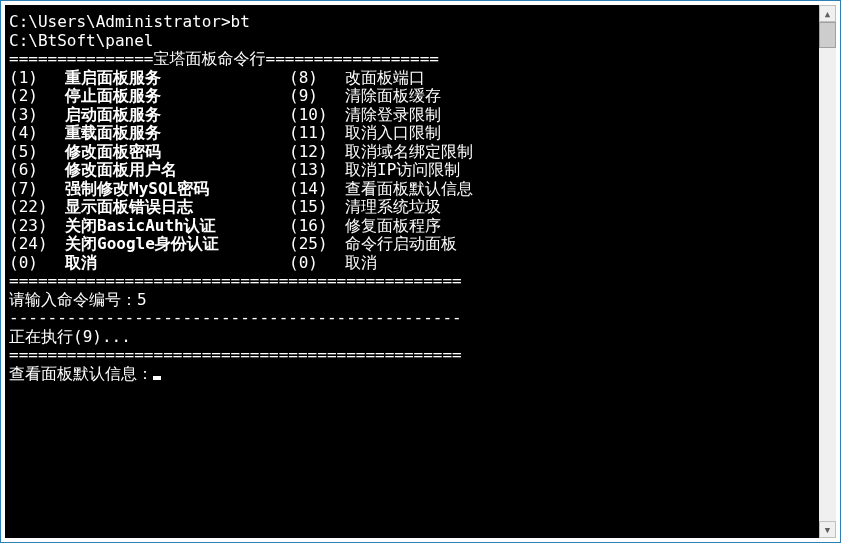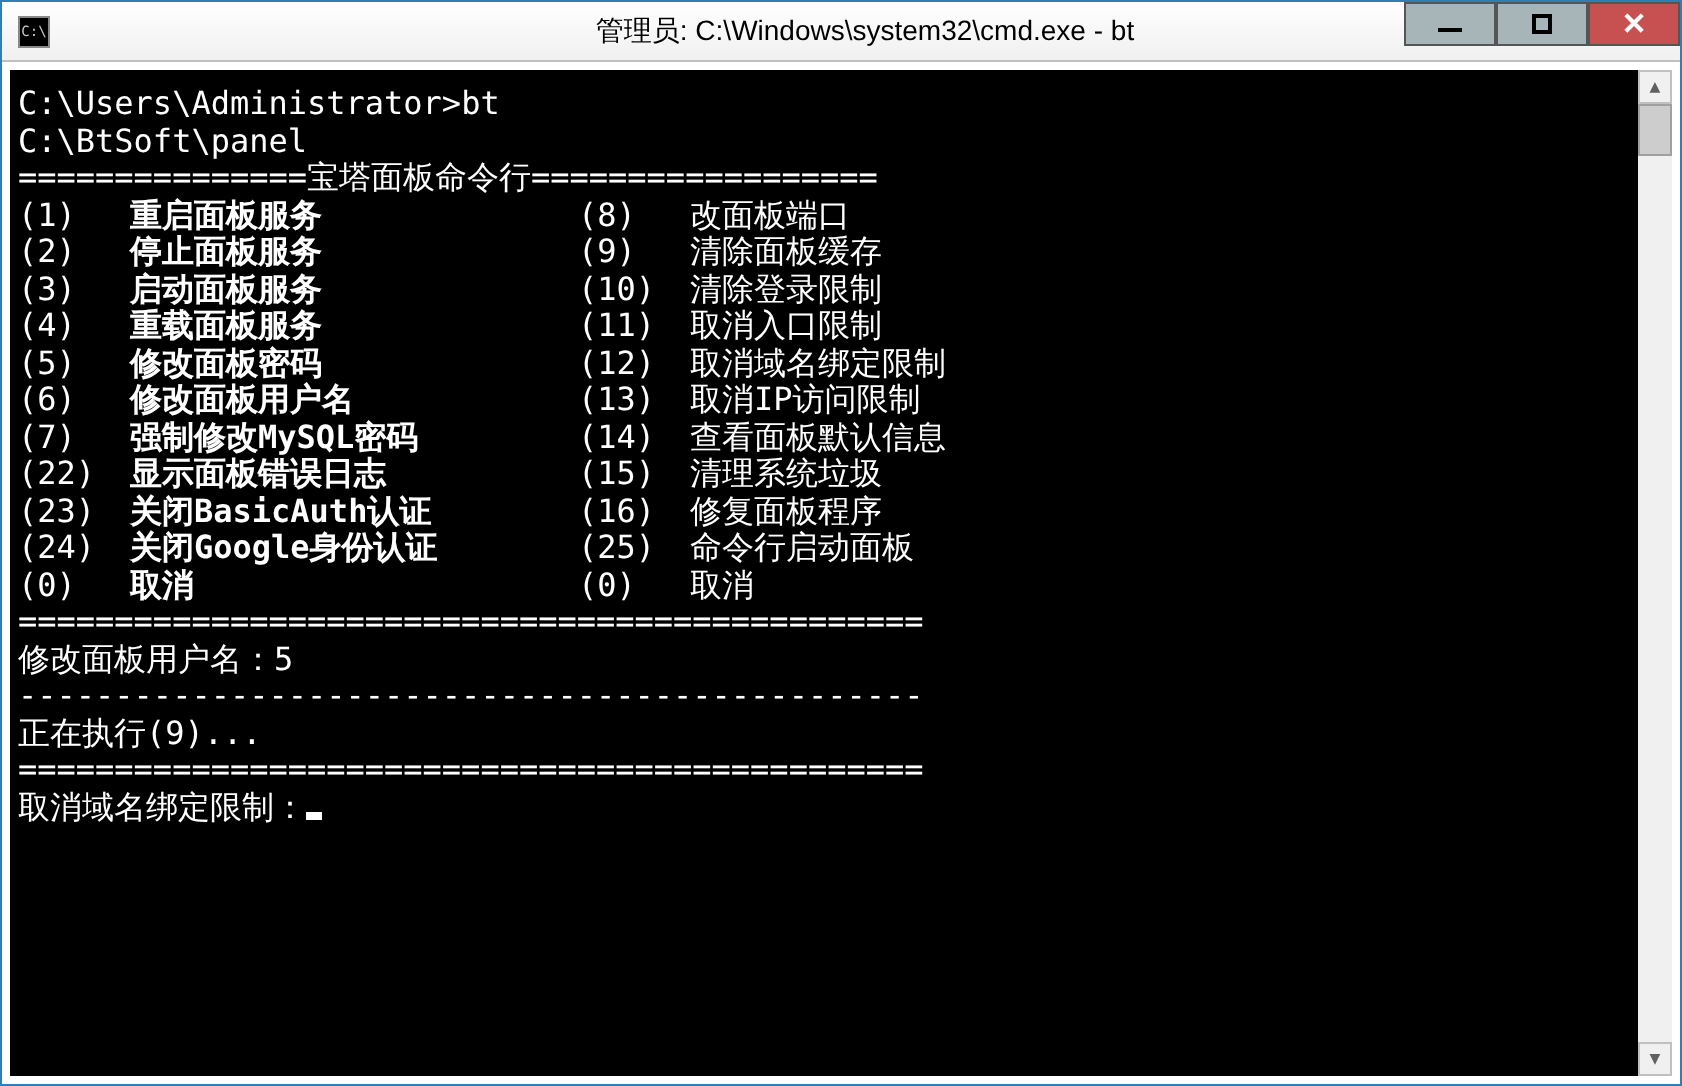--- a/index.html
+++ b/index.html
@@ -124,45 +124,30 @@
       display: inline-block;
       width: 8px;
       height: 4px;
       margin-bottom: -1px;
     }
   </style>
 </head>
 <body>
 
 <div class="window">
-  <div class="titlebar">
-    <div class="title-icon"></div>
-    <div class="title-text">管理员: C:\Windows\system32\cmd.exe - bt</div>
-    <div class="window-controls">
-      <div class="wc-btn wc-min">
-          <div class="wc-min-g"></div>
-        </div>
-      <div class="wc-btn wc-max">
-          <div class="wc-max-g"></div>
-        </div>
-      <div class="wc-btn wc-close">
-          <div class="wc-close-g">✕</div>
-        </div>
-    </div>
-  </div>
   <div class="console-area">
     <div class="console"><span>C:\Users\Administrator&gt;</span><span>bt</span>
 <span>C:\BtSoft\panel</span>
 <span>===============</span><span>宝塔面板命令行</span><span>==================</span>
 <div id="menu-rows"><div class="menu-row"><span class="col-num">(1)</span><span class="col-label">重启面板服务</span><span class="col-num2">(8)</span><span>改面板端口</span></div><div class="menu-row"><span class="col-num">(2)</span><span class="col-label">停止面板服务</span><span class="col-num2">(9)</span><span>清除面板缓存</span></div><div class="menu-row"><span class="col-num">(3)</span><span class="col-label">启动面板服务</span><span class="col-num2">(10)</span><span>清除登录限制</span></div><div class="menu-row"><span class="col-num">(4)</span><span class="col-label">重载面板服务</span><span class="col-num2">(11)</span><span>取消入口限制</span></div><div class="menu-row"><span class="col-num">(5)</span><span class="col-label">修改面板密码</span><span class="col-num2">(12)</span><span>取消域名绑定限制</span></div><div class="menu-row"><span class="col-num">(6)</span><span class="col-label">修改面板用户名</span><span class="col-num2">(13)</span><span>取消IP访问限制</span></div><div class="menu-row"><span class="col-num">(7)</span><span class="col-label">强制修改MySQL密码</span><span class="col-num2">(14)</span><span>查看面板默认信息</span></div><div class="menu-row"><span class="col-num">(22)</span><span class="col-label">显示面板错误日志</span><span class="col-num2">(15)</span><span>清理系统垃圾</span></div><div class="menu-row"><span class="col-num">(23)</span><span class="col-label">关闭BasicAuth认证</span><span class="col-num2">(16)</span><span>修复面板程序</span></div><div class="menu-row"><span class="col-num">(24)</span><span class="col-label">关闭Google身份认证</span><span class="col-num2">(25)</span><span>命令行启动面板</span></div><div class="menu-row"><span class="col-num">(0)</span><span class="col-label">取消</span><span class="col-num2">(0)</span><span>取消</span></div></div><span>===============================================</span>
-<span>修改面板用户名：</span><span>5</span>
+<span>请输入命令编号：</span><span>5</span>
 <span>-----------------------------------------------</span>
 <span>正在执行(9)...</span>
 <span>===============================================</span>
-<span>取消域名绑定限制：</span><span class="cursor"></span></div>
+<span>查看面板默认信息：</span><span class="cursor"></span></div>
     <div class="scrollbar">
       <div class="sb-btn">▲</div>
       <div class="sb-track">
         <div class="sb-thumb"></div>
       </div>
       <div class="sb-btn">▼</div>
     </div>
   </div>
 </div>
 

